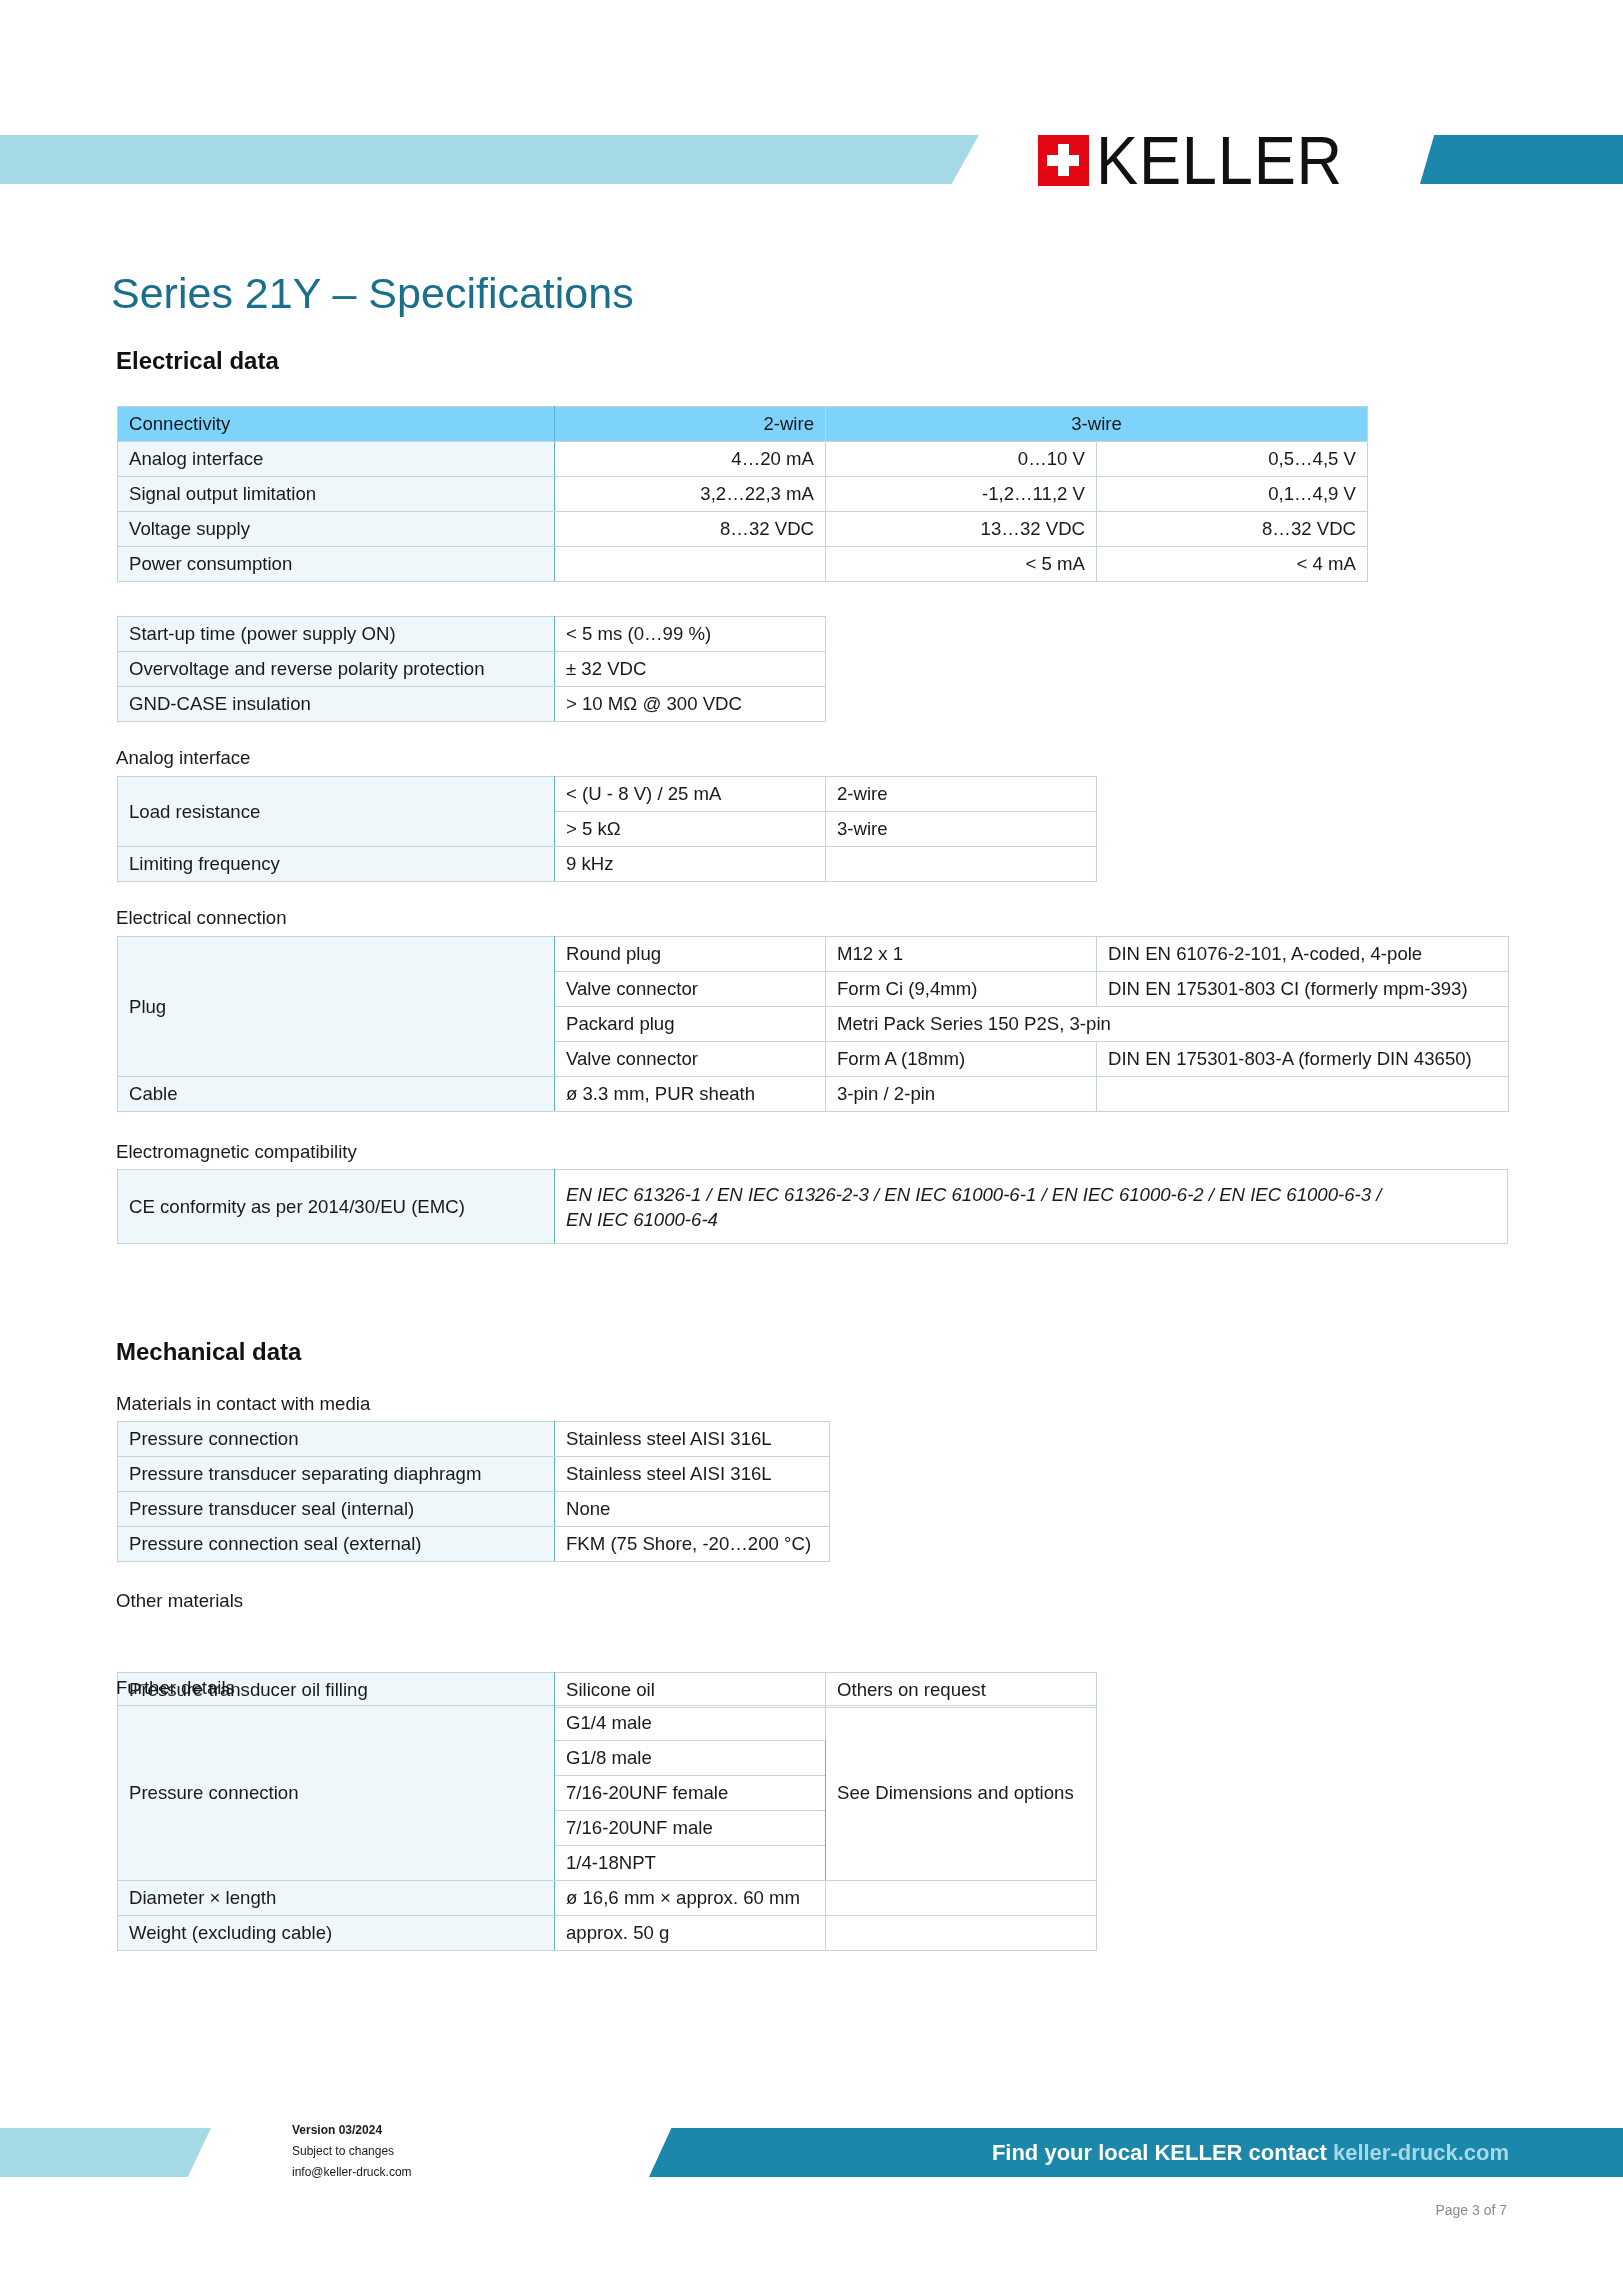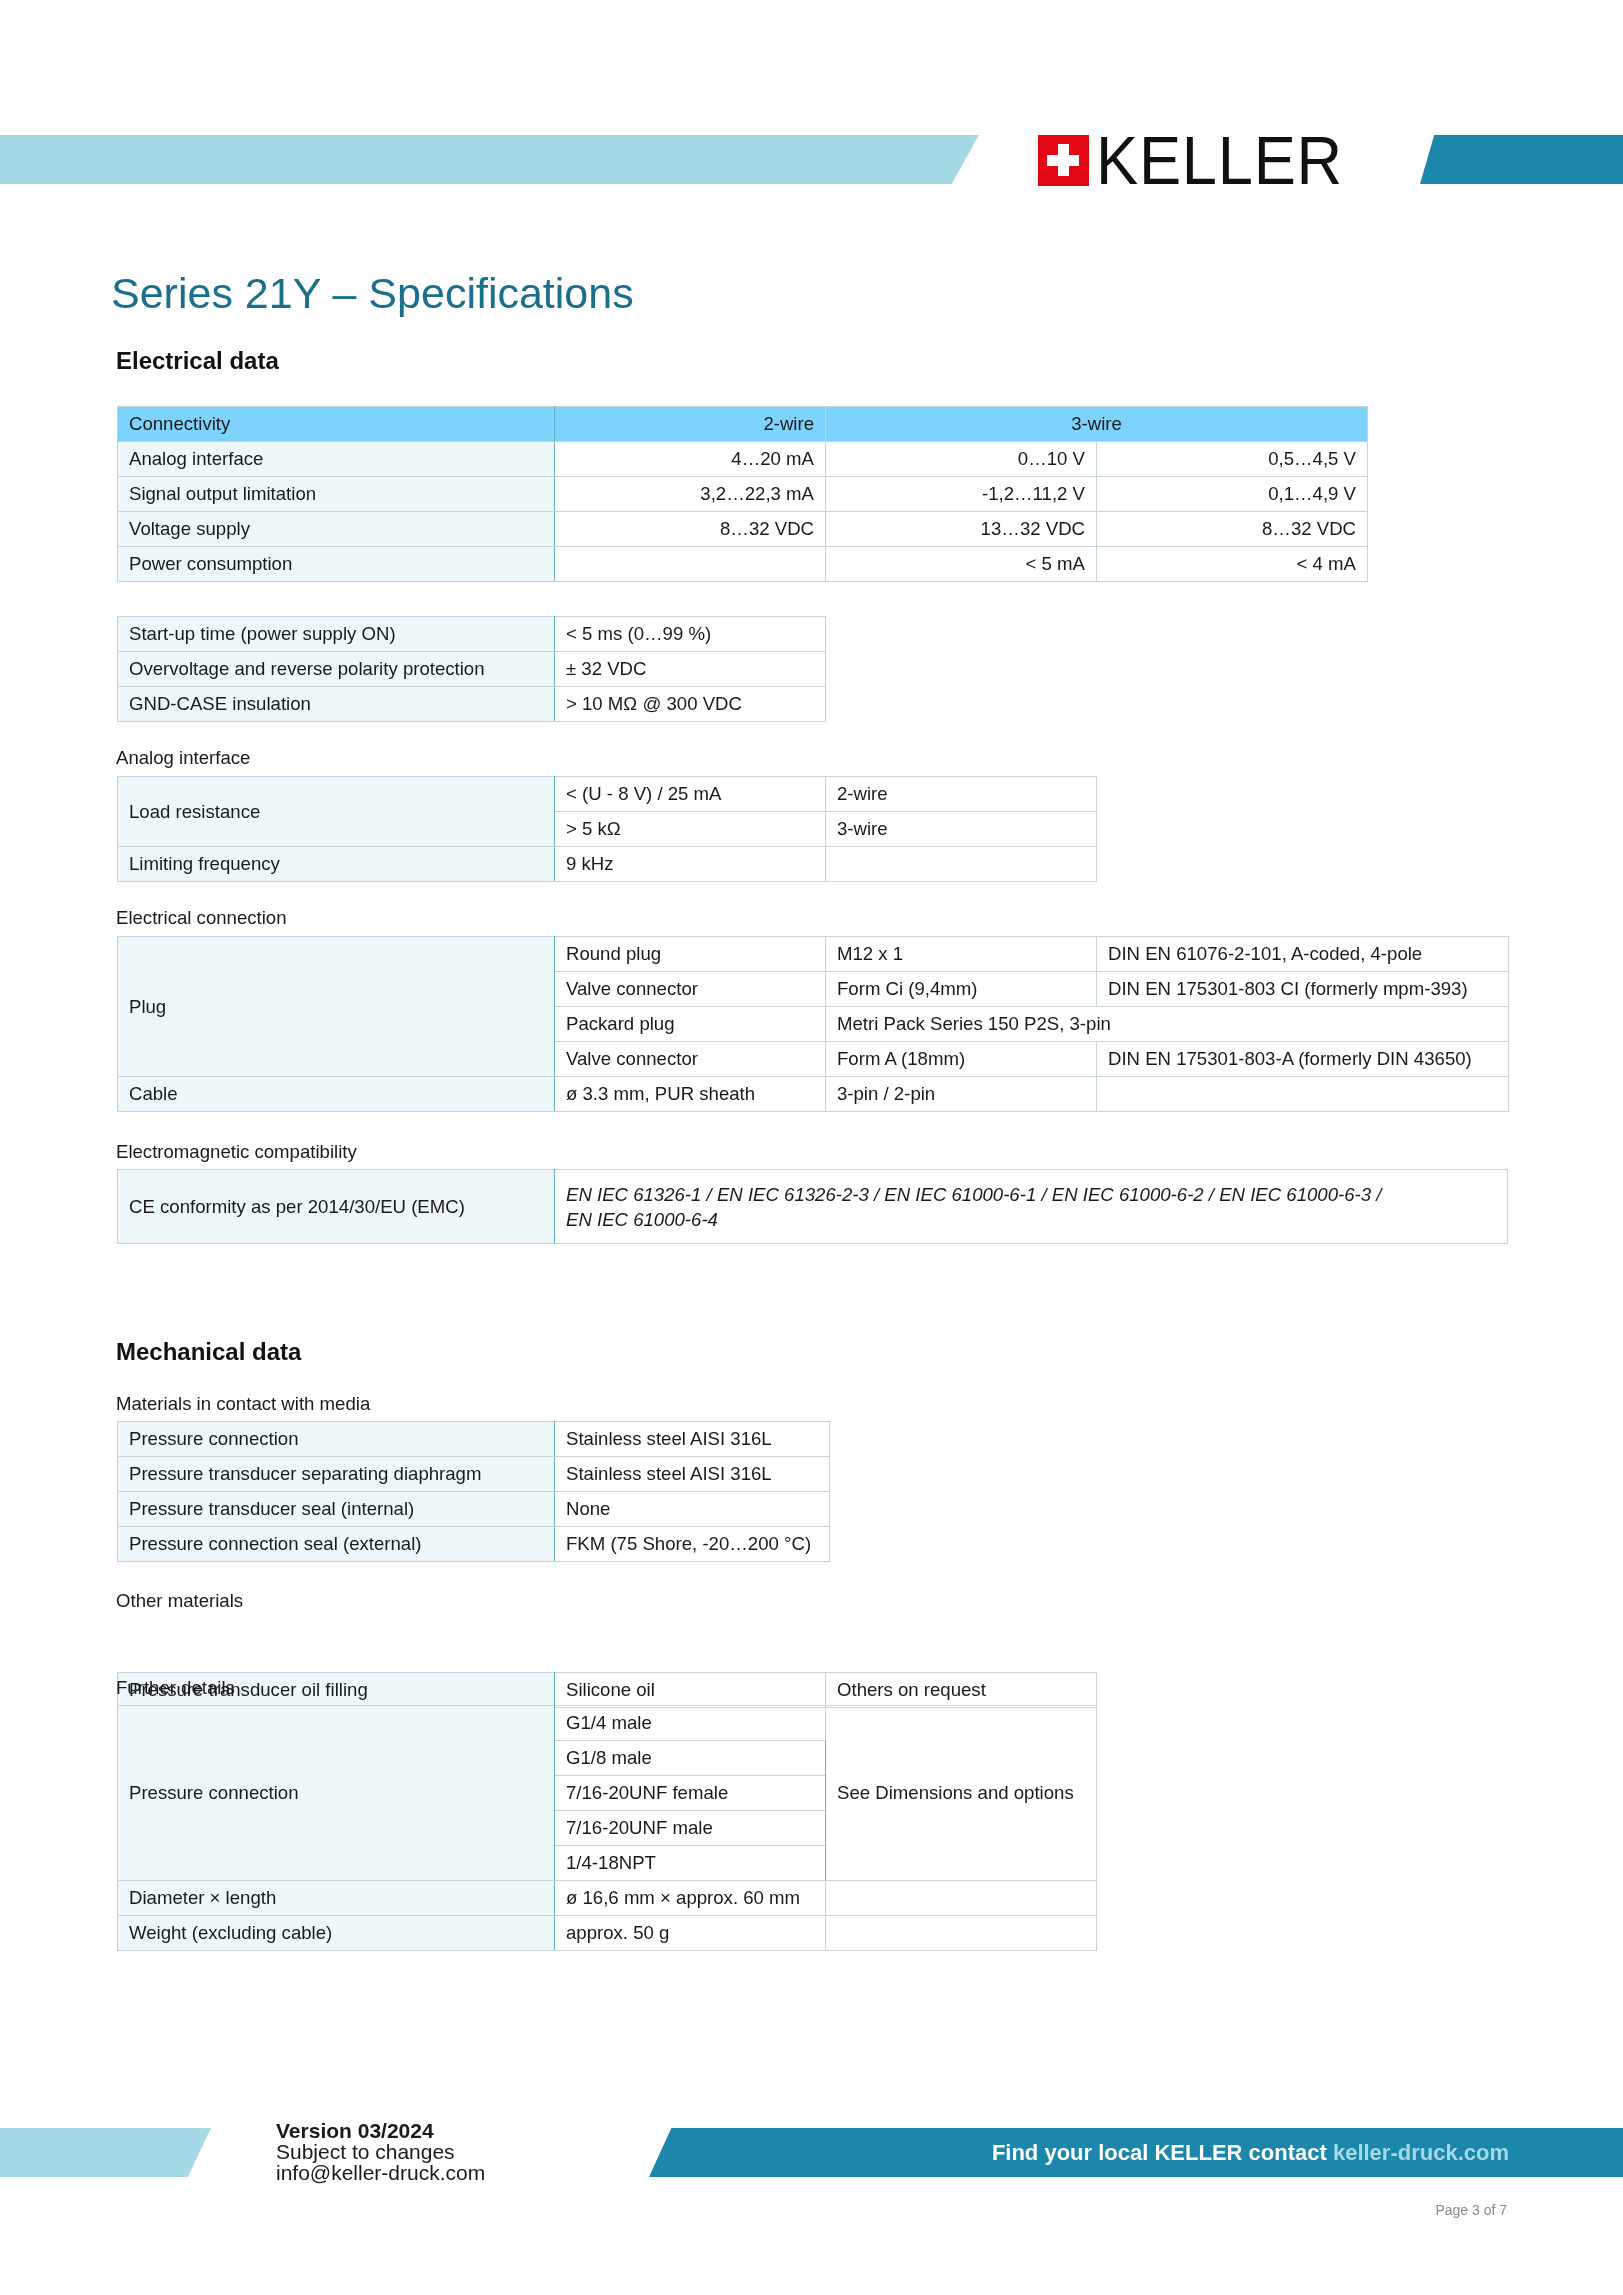--- a/index.html
+++ b/index.html
@@ -31,21 +31,21 @@
   table.spec td.c { text-align: center; }
   table.spec tr.hdr td { background: #7dd3fc; }
   table.spec td.vsep { border-left: 1.7px solid #5fb0c8; }
   table.spec td.multi { line-height: 25px; padding-top: 5px; padding-bottom: 5px; white-space: normal; font-style: italic; }
 
   
   .fband-light { position: absolute; left: 0; top: 2128px; width: 211px; height: 49px; background: #a6d9e6;
     clip-path: polygon(0 0, 100% 0, 89% 100%, 0 100%); }
   .fband-dark { position: absolute; left: 649px; top: 2128px; width: 974px; height: 49px; background: #1a87ab;
     clip-path: polygon(2.3% 0, 100% 0, 100% 100%, 0 100%); }
-  .ftext { position: absolute; left: 276px; top: 2120px; font-size: 21px; line-height: 21px; color: #1a1a1a; }
+  .ftext { position: absolute; left: 292px; top: 2120px; font-size: 12px; line-height: 21px; color: #1a1a1a; }
   .ftext .b { font-weight: 700; }
   .fcontact { position: absolute; right: 114px; top: 2140px; font-size: 22px; font-weight: 700; color: #ffffff; }
   .fcontact .link { color: #a6d9e6; }
   .pageno { position: absolute; right: 116px; top: 2202px; font-size: 14px; color: #8a8a8a; }
 </style>
 </head>
 <body>
 
 <div class="band-light"></div>
 <div class="logo">

